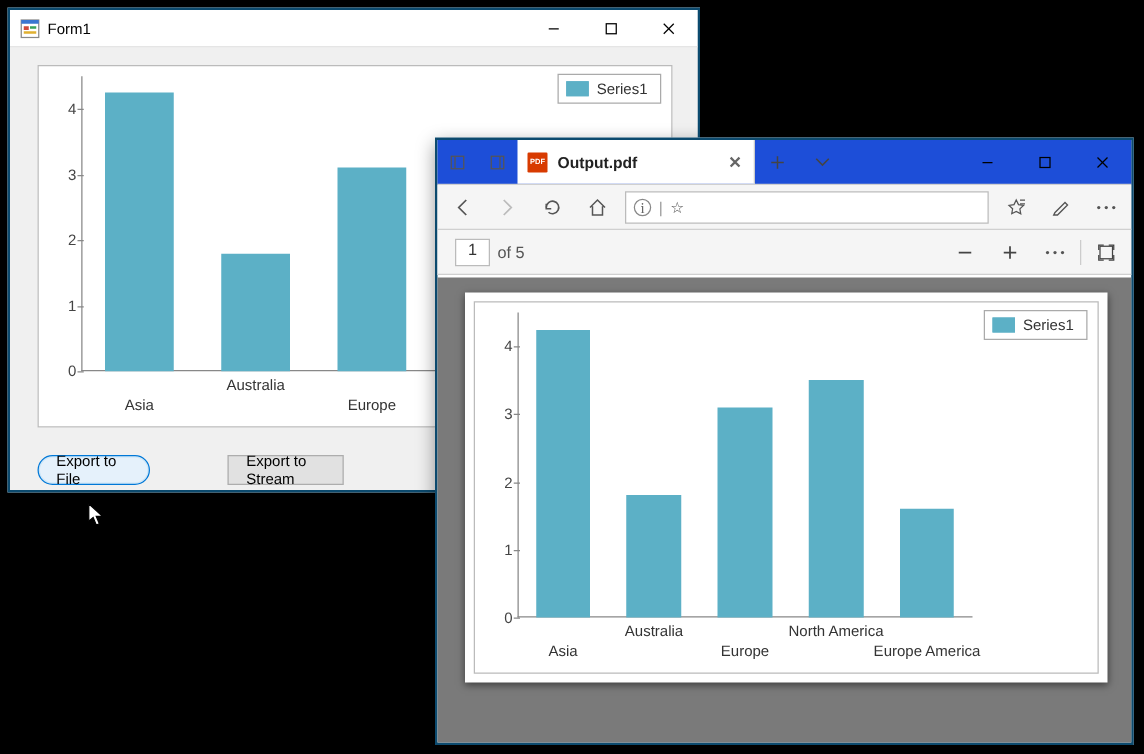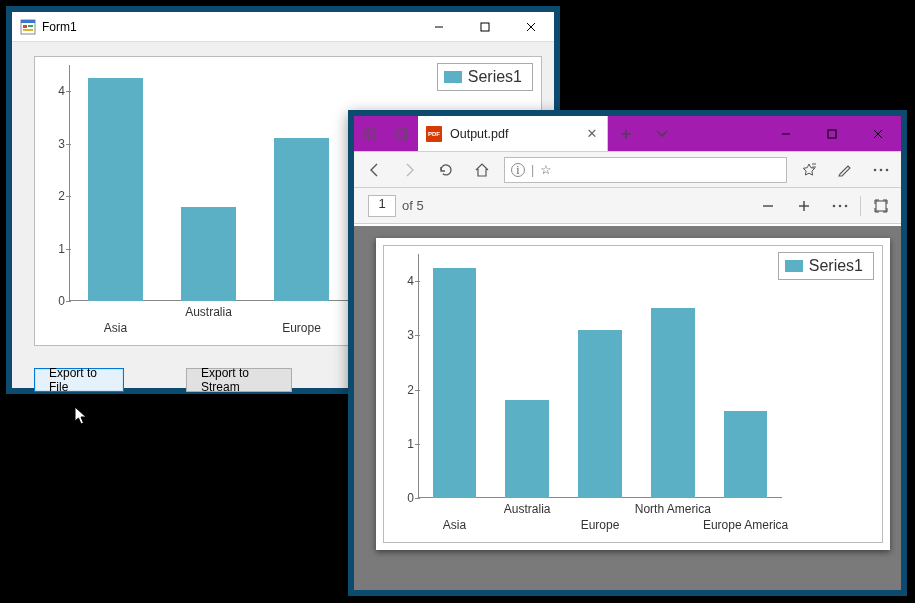--- a/index.html
+++ b/index.html
@@ -10,21 +10,21 @@
     font-size: 12px;
     width: 915px;
     height: 603px;
     position: relative;
     overflow: hidden;
   }
   
   .win {
     position: absolute;
     background: #fff;
-    border: 6px solid #0c4a6e;
+    border: 2px solid #0c4a6e;
     box-shadow: 0 4px 14px rgba(0,0,0,.4);
   }
   .form1 {
     left: 6px; top: 6px;
     width: 554px; height: 388px;
     background: #f0f0f0;
   }
   .titlebar {
     height: 30px;
     display: flex;
@@ -52,21 +52,21 @@
   }
   .form1 .chart-frame { left: 22px; top: 14px; width: 508px; height: 290px; }
 
   .legend-box {
     position: absolute;
     right: 8px; top: 6px;
     border: 1px solid #aaa;
     background: #fff;
     padding: 4px 10px 4px 6px;
     display: flex; align-items: center; gap: 6px;
-    font-size: 16px; color: #333;
+    font-size: 12px; color: #333;
   }
   .legend-swatch { width: 18px; height: 12px; background: #5cb0c6; border: 1px solid #5cb0c6; }
 
   .plot { position: absolute; inset: 8px 100px 44px 34px; }
   .plot .axis-line { position: absolute; background: #888; }
   .yaxis-line { left: 0; top: 0; bottom: 0; width: 1px; }
   .xaxis-line { left: 0; right: 0; bottom: 0; height: 1px; }
   .ytick {
     position: absolute; left: -26px; width: 22px;
     text-align: right; font-size: 12px; color: #444;
@@ -91,42 +91,42 @@
 
   .btn {
     position: absolute;
     height: 24px;
     padding: 0 14px;
     border: 1px solid #adadad;
     background: #e1e1e1;
     font-size: 12px; color: #000;
     display: flex; align-items: center; justify-content: center;
   }
-  .btn.focus { border-color: #0078d7; box-shadow: inset 0 0 0 1px #cde6f7; background:#e5f1fb;}
+  .btn.focus { border-color: #0078d7; box-shadow: inset 0 0 0 1px #cde6f7; background:#e5f1fb;border-radius:12px;}
   .btn1 { left: 22px; top: 326px; width: 90px; }
-  .btn2 { left: 174px; top: 326px; width: 106px; }
+  .btn2 { left: 174px; top: 326px; width: 93px; }
 
   .cursor {
     position: absolute; left: 62px; top: 364px; width: 16px; height: 22px; z-index: 10;
     pointer-events: none;
   }
 
   
   .edge {
     left: 348px; top: 110px;
     width: 559px; height: 486px;
     background: #fff;
   }
   .edge .row {
     display: flex; align-items: center; height: 36px;
     border-bottom: 1px solid #d0d0d0;
     background: #f5f5f5;
     padding: 0 2px;
   }
-  .edge .row.tabs { height: 36px; background: #a21caf; padding:0; }
+  .edge .row.tabs { height: 36px; background: #1d4ed8; padding:0;font-weight:bold; }
   .tabwell { display:flex; align-items:stretch; height:100%; }
   .tab-pre { width: 64px; display:flex; }
   .tab-pre .sq { flex:1; display:flex; align-items:center; justify-content:center; color:#555;}
   .tab {
     min-width: 190px; max-width: 190px;
     background: #fff; border-right: 1px solid #ccc;
     display: flex; align-items: center; gap: 8px;
     padding: 0 8px;
     font-size: 12.5px; color:#222;
   }

